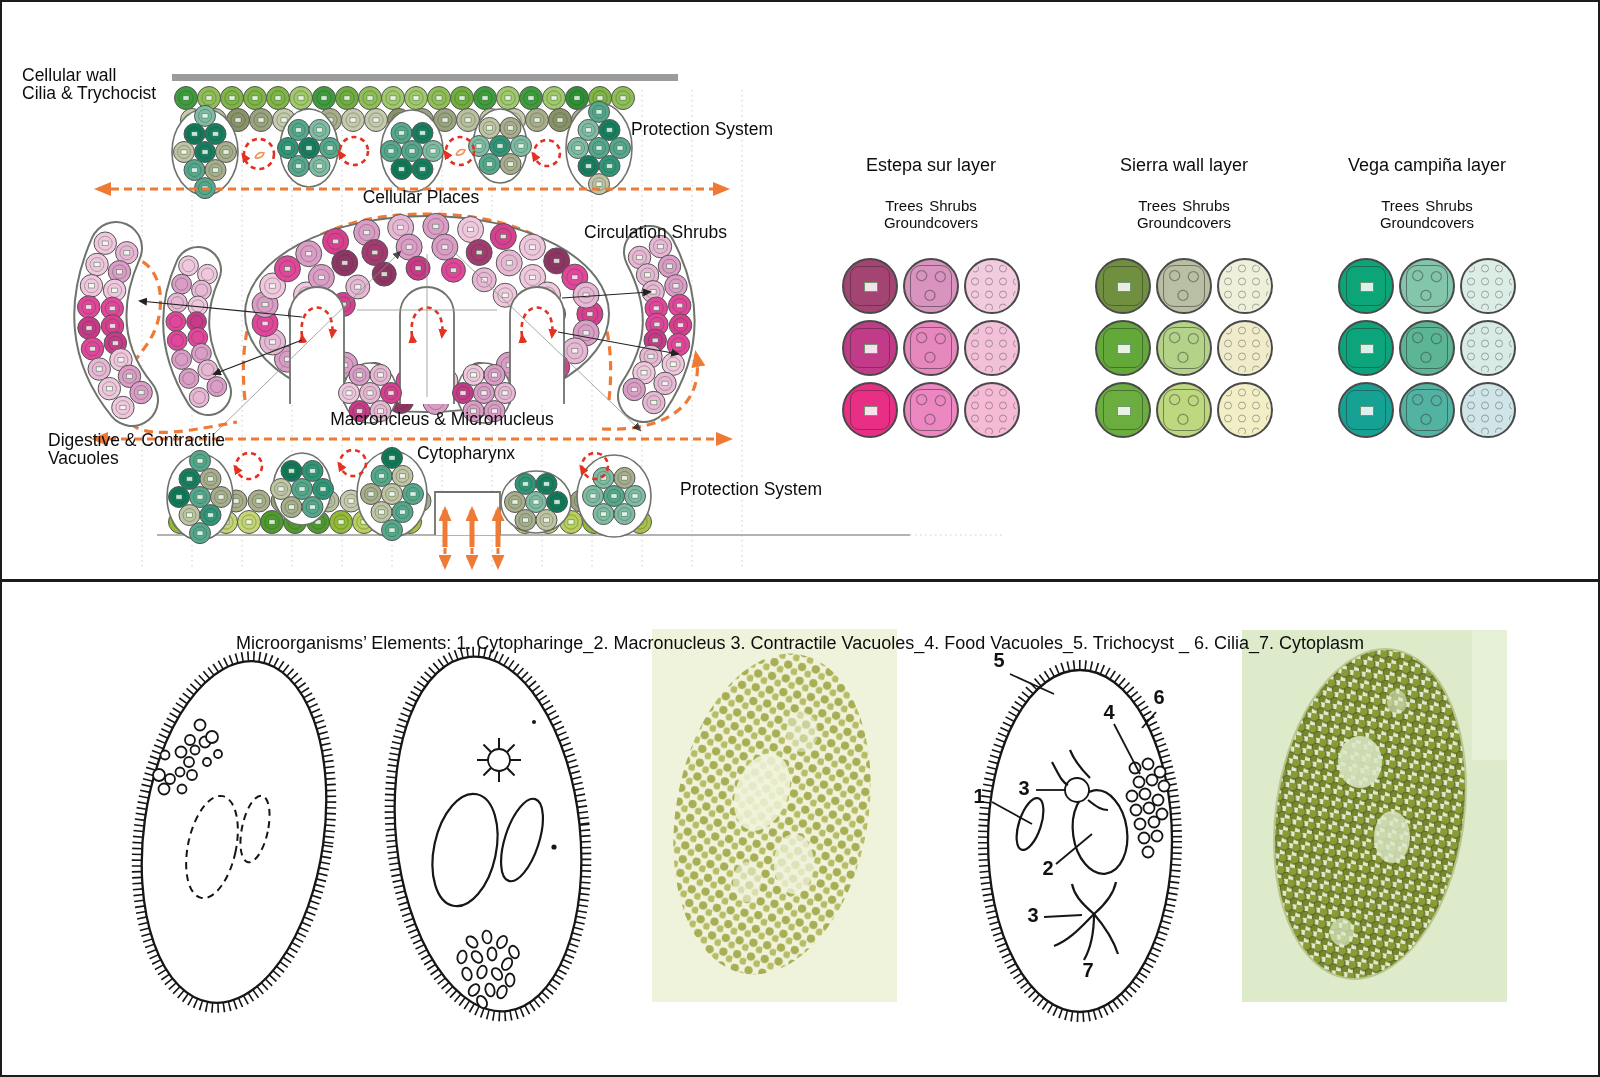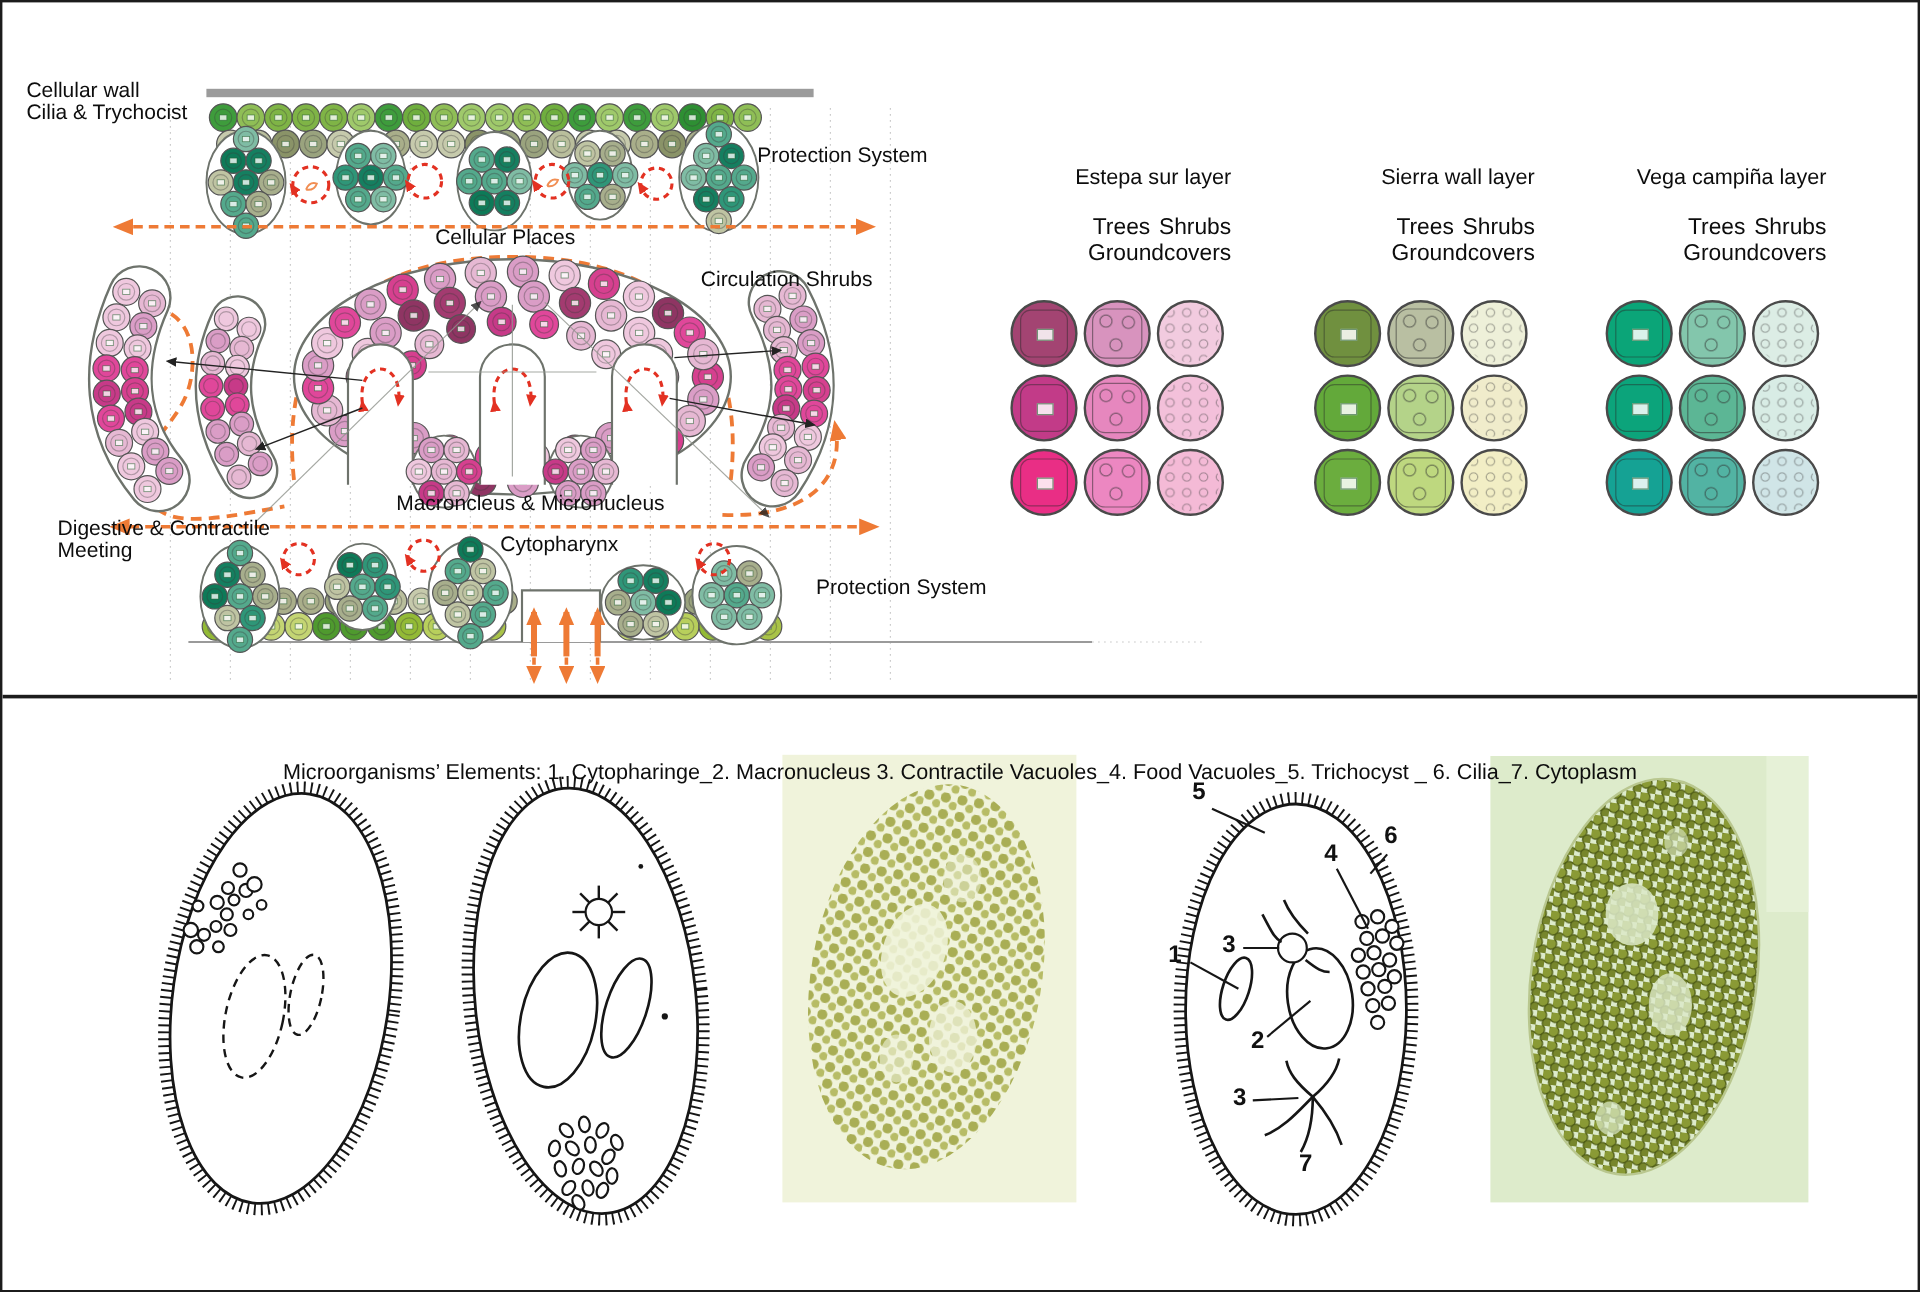--- a/index.html
+++ b/index.html
@@ -27,23 +27,23 @@
   .dim2{stroke:#222;stroke-width:1.2;fill:none;}
   .outline{fill:#ffffff;stroke:var(--outline);stroke-width:2;}
   .notch{fill:#ffffff;stroke:var(--outline);stroke-width:1.8;}
   .hair{fill:none;stroke:#161616;stroke-width:10;stroke-dasharray:1.6 4.2;}
   .bodyo{fill:#ffffff;stroke:#161616;stroke-width:2.3;}
   .dashshape{fill:none;stroke:#161616;stroke-width:2;stroke-dasharray:7 5;}
   .oline{fill:#ffffff;stroke:#161616;stroke-width:1.8;}
   .oline2{fill:none;stroke:#161616;stroke-width:2.2;}
   .lead{stroke:#161616;stroke-width:1.8;fill:none;}
   
-  .legend-col{position:absolute;top:135px;width:190px;text-align:right;}
+  .legend-col{position:absolute;top:153px;width:190px;text-align:center;}
   .legend-title{font-size:18px;color:#0d0d0d;}
-  .legend-sub{font-size:19px;margin-top:21px;color:#0d0d0d;word-spacing:2px;}
+  .legend-sub{font-size:15px;margin-top:21px;color:#0d0d0d;word-spacing:2px;}
   .legend-grid{display:grid;grid-template-columns:repeat(3,61px);row-gap:6px;justify-content:center;margin-top:27px;}
   .swatch{width:52px;height:52px;border-radius:50%;border:2.5px solid #4a4a4a;position:relative;margin:0 auto;}
   .sw-tree::before{content:"";position:absolute;inset:6px;border:1.5px solid rgba(40,40,40,.45);border-radius:9px;}
   .sw-tree::after{content:"";position:absolute;left:50%;top:50%;width:12px;height:8px;margin:-4px 0 0 -6px;
       background:rgba(255,255,255,.85);border:1px solid rgba(30,90,40,.6);}
   .sw-shrub::before{content:"";position:absolute;inset:5px;border:1.5px solid rgba(40,40,40,.5);border-radius:11px;}
   .sw-shrub::after{content:"";position:absolute;inset:0;border-radius:50%;background-image:
       radial-gradient(circle at 32% 30%, rgba(50,50,50,0) 4px, rgba(50,50,50,.5) 4.8px, transparent 6.2px),
       radial-gradient(circle at 68% 32%, rgba(50,50,50,0) 4px, rgba(50,50,50,.5) 4.8px, transparent 6.2px),
       radial-gradient(circle at 48% 68%, rgba(50,50,50,0) 4px, rgba(50,50,50,.5) 4.8px, transparent 6.2px);}
@@ -1125,21 +1125,21 @@
     </g>
   </svg>
 
   <div class="lbl" style="left:20px;top:64px">Cellular wall</div>
   <div class="lbl" style="left:20px;top:82px">Cilia &amp; Trychocist</div>
   <div class="lbl" style="left:629px;top:118px">Protection System</div>
   <div class="lbl center" style="left:419px;top:186px">Cellular Places</div>
   <div class="lbl" style="left:582px;top:221px">Circulation Shrubs</div>
   <div class="lbl center" style="left:440px;top:408px">Macroncleus &amp; Micronucleus</div>
   <div class="lbl" style="left:46px;top:429px">Digestive &amp; Contractile</div>
-  <div class="lbl" style="left:46px;top:447px">Meeting</div>
+  <div class="lbl" style="left:46px;top:447px">Vacuoles</div>
   <div class="lbl center" style="left:464px;top:442px">Cytopharynx</div>
   <div class="lbl" style="left:678px;top:478px">Protection System</div>
 
   <div class="legend-col" style="left:834px">
     <div class="legend-title">Estepa sur layer</div>
     <div class="legend-sub">Trees Shrubs Groundcovers</div>
     <div class="legend-grid">
       <div class="swatch sw-tree" style="background: rgb(163, 68, 114);"></div>
       <div class="swatch sw-shrub" style="background: rgb(216, 147, 190);"></div>
       <div class="swatch sw-ground" style="background: rgb(242, 203, 223);"></div>

